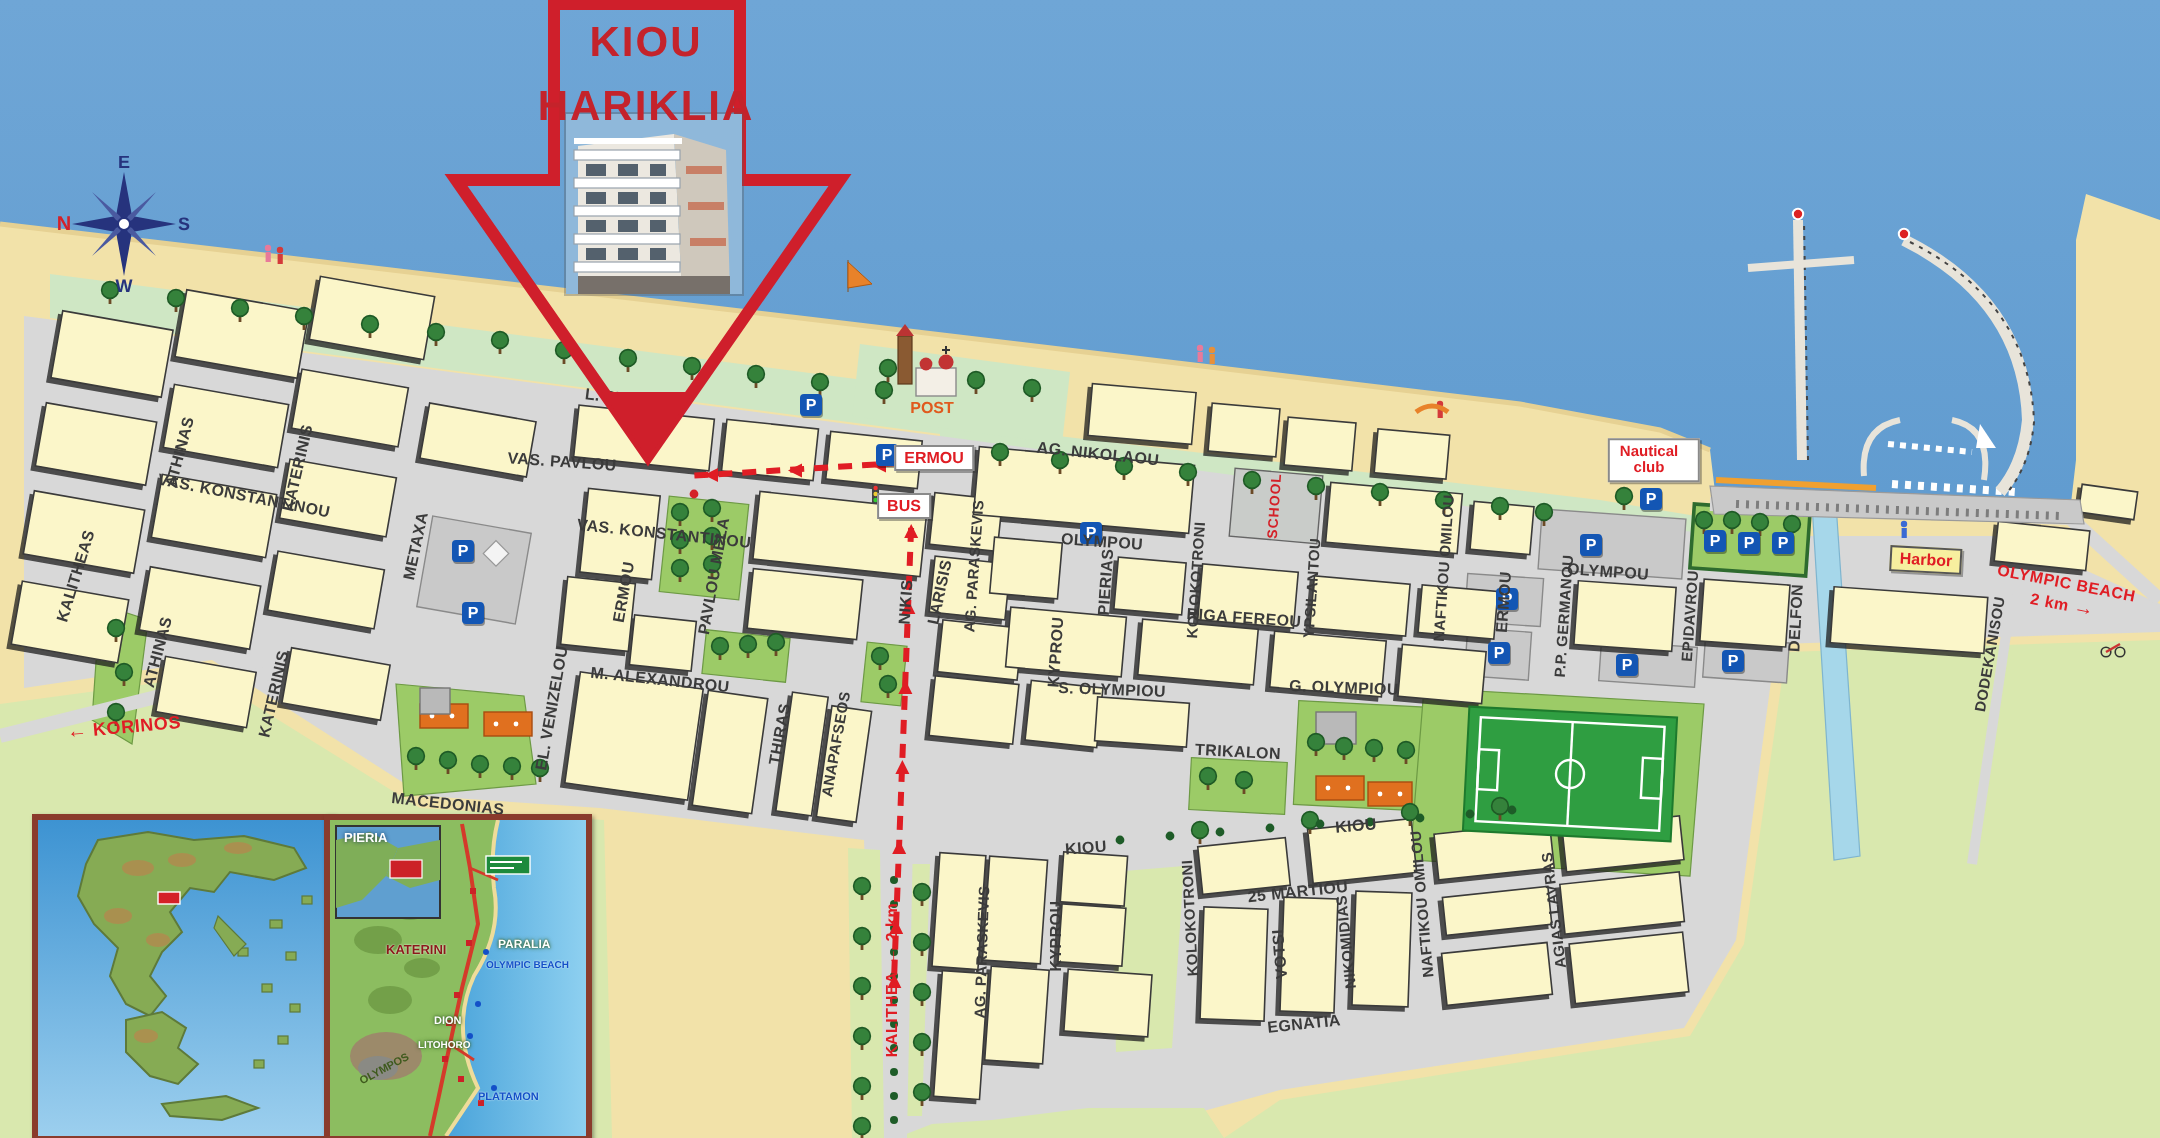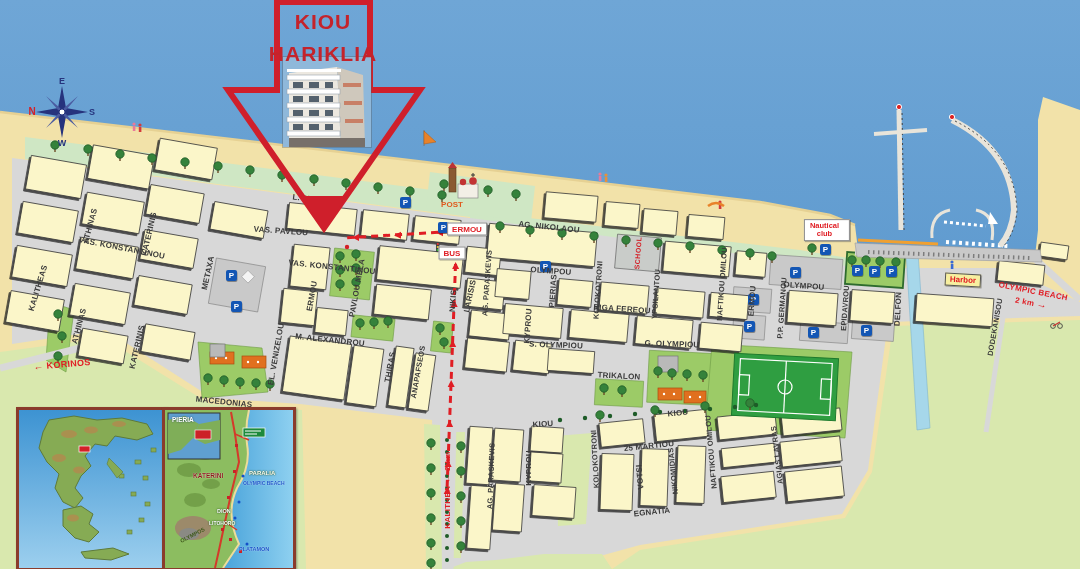--- a/index.html
+++ b/index.html
@@ -449,21 +449,21 @@
   <div class="st" style="left:390px;top:367px;--r:-80deg">THIRAS</div>
   <div class="st sm" style="left:418px;top:372px;--r:-80deg">ANAPAFSEOS</div>
   <div class="st" style="left:752px;top:301px;--r:-86deg">ERMOU</div>
   <div class="st sm" style="left:782px;top:308px;--r:-86deg">P.P. GERMANOU</div>
   <div class="st sm" style="left:845px;top:308px;--r:-86deg">EPIDAVROU</div>
   <div class="st" style="left:898px;top:309px;--r:-87deg">DELFON</div>
   <div class="st sm" style="left:995px;top:327px;--r:-80deg">DODEKANISOU</div>
 
   <div class="poi box" style="left:467px;top:229px">ERMOU</div>
   <div class="poi box" style="left:452px;top:253px">BUS</div>
-  <div class="poi post" style="left:452px;top:204px">POST</div>
+  <div class="poi post" style="left:466px;top:204px">POST</div>
   <div class="poi school" style="left:638px;top:253px;--r:-86deg">SCHOOL</div>
   <div class="poi box nautical" style="left:827px;top:230px">
     <span>Nautical</span>
     <span>club</span>
   </div>
   <div class="poi box yellow" style="left:963px;top:280px;--r:3deg">Harbor</div>
 
   <div class="p-icon" style="left:226px;top:270px">P</div>
   <div class="p-icon" style="left:231px;top:301px">P</div>
   <div class="p-icon" style="left:400px;top:197px">P</div>

